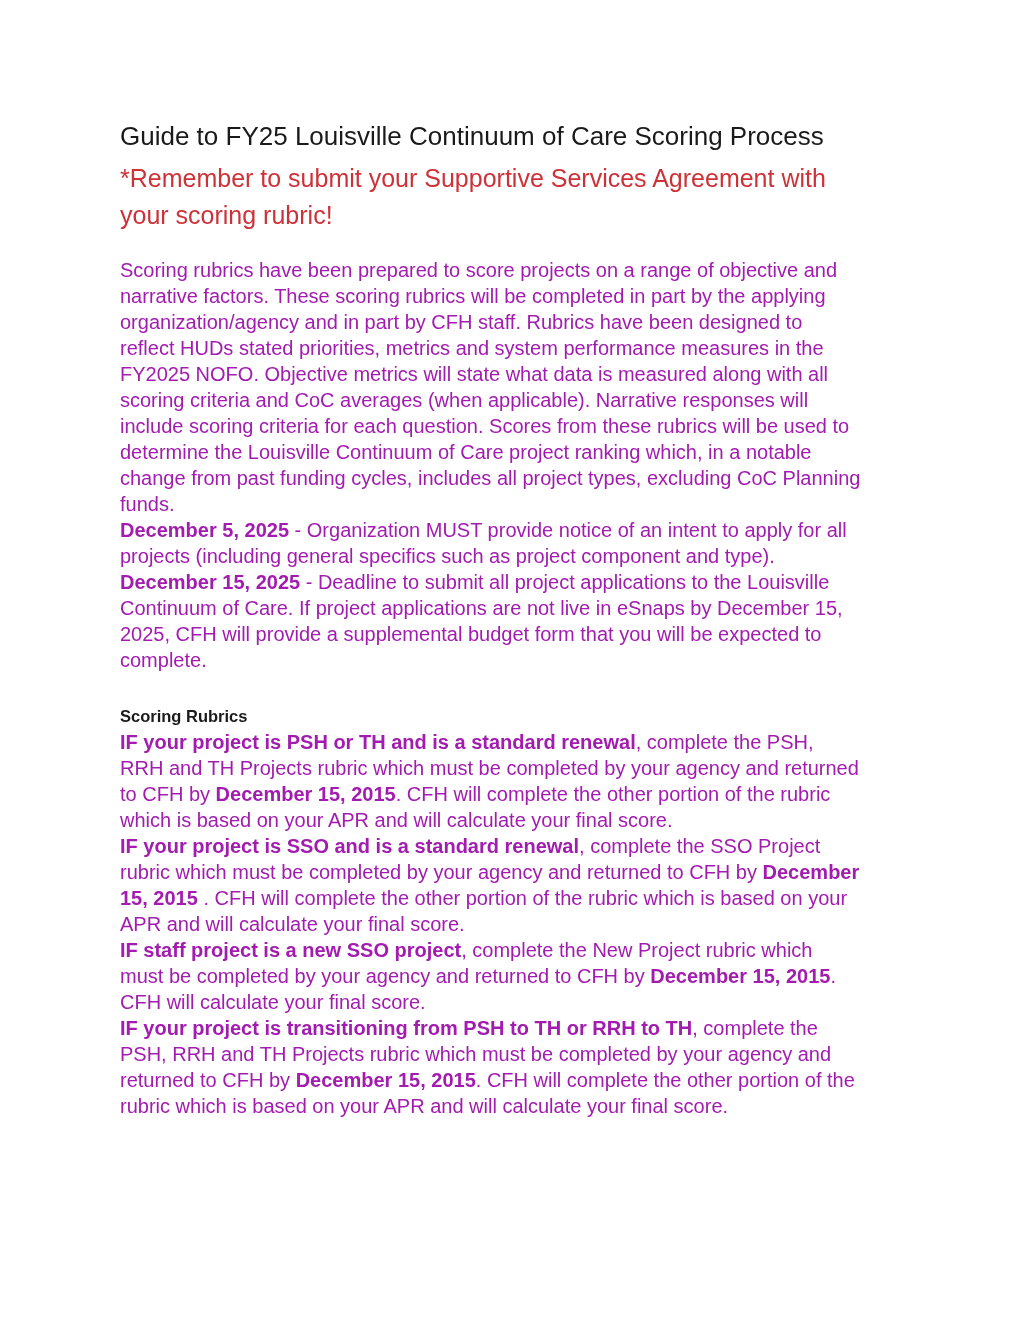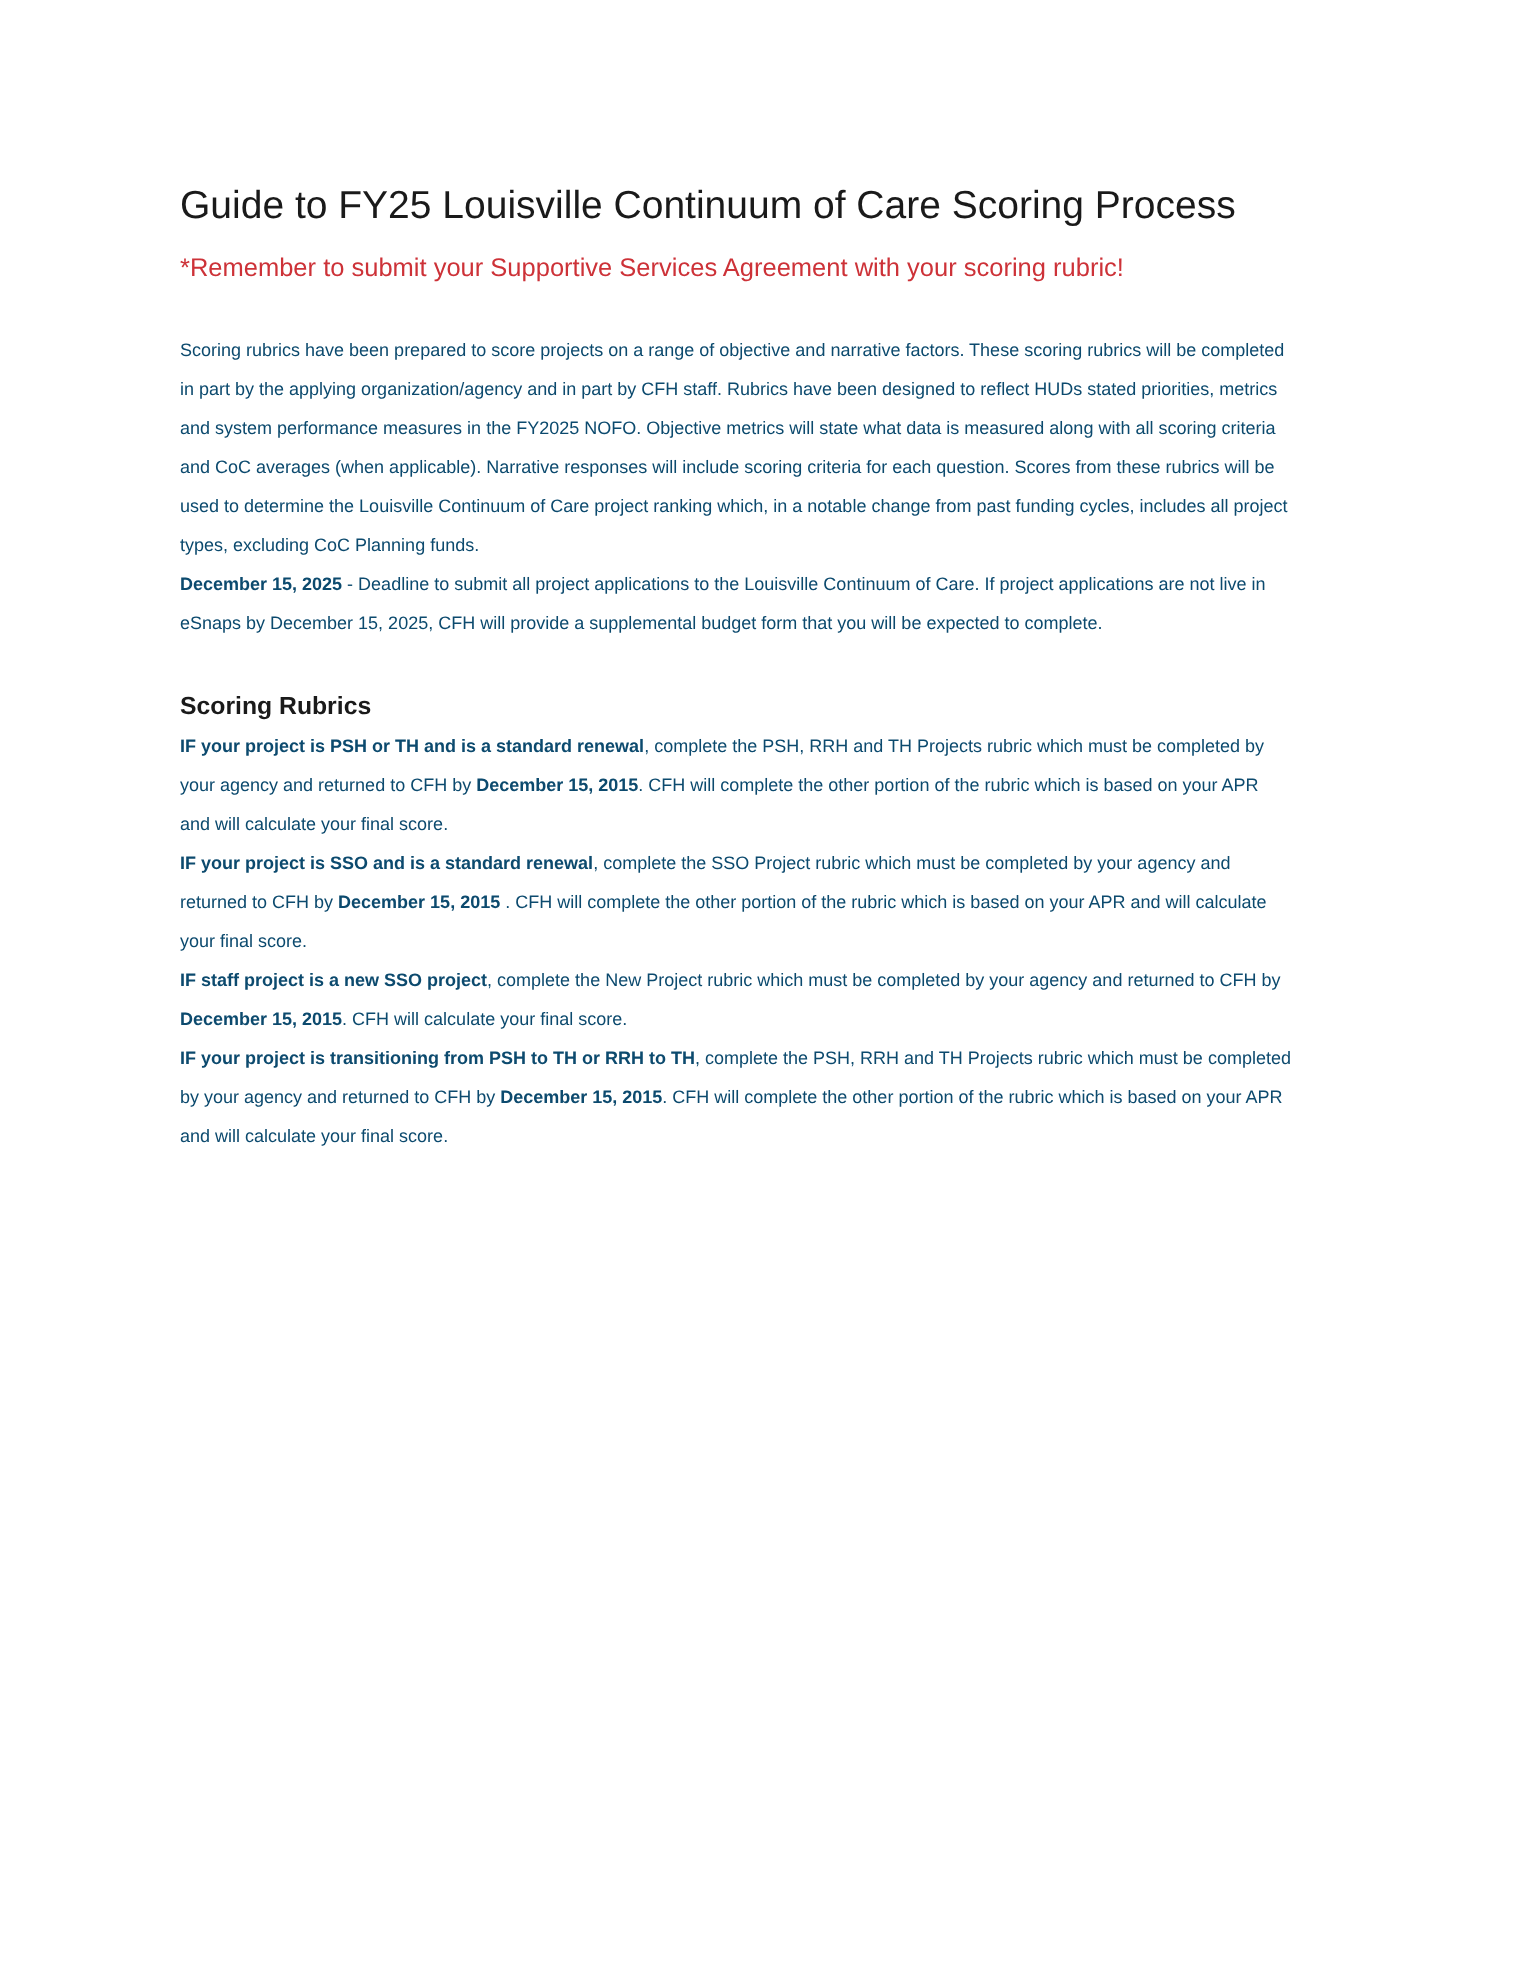--- a/index.html
+++ b/index.html
@@ -14,21 +14,21 @@
     color: #1a1a1a;
   }
   .doc-title {
     font-size: 26px;
     line-height: 36px;
     font-weight: 400;
     color: #1a1a1a;
     margin: 0 0 6px 0;
   }
   .notice {
-    font-size: 17px;
+    font-size: 25px;
     line-height: 37px;
     color: #cd3238;
     font-weight: 400;
   }
   .notice-reminder { margin-bottom: 23px; }
   .email-link {
     color: #2e5fa3;
     text-decoration: underline;
     cursor: pointer;
   }
@@ -38,42 +38,43 @@
   }
   .section-heading {
     font-size: 16.5px;
     line-height: 26px;
     font-weight: 700;
     color: #1a1a1a;
   }
   .mt-section { margin-top: 26px; }
   .mt-section-lg { margin-top: 30px; }
   .body-para {
-    font-size: 12px;
+    font-size: 20px;
     line-height: 26px;
-    color: #0c4a6e;
+    color: #a21caf;
     font-weight: 400;
   }
   .mt-blank { }
   .body-para strong, .bold-run { font-weight: 700; }
 </style>
 </head>
 <body>
 
 <div class="page">
 
   <h1 class="doc-title">Guide to FY25 Louisville Continuum of Care Scoring Process</h1>
 
   <p class="notice notice-reminder">*Remember to submit your Supportive Services Agreement with your scoring rubric!</p>
 
 
 
   <p class="body-para">Scoring rubrics have been prepared to score projects on a range of objective and narrative factors. These scoring rubrics will be completed in part by the applying organization/agency and in part by CFH staff. Rubrics have been designed to reflect HUDs stated priorities, metrics and system performance measures in the FY2025 NOFO. Objective metrics will state what data is measured along with all scoring criteria and CoC averages (when applicable). Narrative responses will include scoring criteria for each question. Scores from these rubrics will be used to determine the Louisville Continuum of Care project ranking which, in a notable change from past funding cycles,  includes all project types, excluding CoC Planning funds.</p>
 
 
+  <p class="body-para"><strong>December 5, 2025</strong><span> - Organization MUST provide notice of an intent to apply for all projects (including general specifics such as project component and type).</span></p>
 
   <p class="body-para"><strong>December 15, 2025</strong><span> - Deadline to submit all project applications to the Louisville Continuum of Care. If project applications are not live in eSnaps by December 15, 2025, CFH will provide a supplemental budget form that you will be expected to complete.</span></p>
 
   <h2 class="section-heading mt-section-lg">Scoring Rubrics</h2>
 
   <p class="body-para"><strong>IF your project is PSH or TH and is a standard renewal</strong><span>, complete the PSH, RRH and TH Projects rubric which must be completed by your agency and returned to CFH by </span><strong>December 15, 2015</strong><span>. CFH will complete the other portion of the rubric which is based on your APR and will calculate your final score.</span></p>
 
   <p class="body-para mt-blank"><strong>IF your project is SSO and is a standard renewal</strong><span>, complete the SSO Project rubric which must be completed by your agency and returned to CFH by </span><strong>December 15, 2015</strong><span> . CFH will complete the other portion of the rubric which is based on your APR and will calculate your final score.</span></p>
 
   <p class="body-para mt-blank"><strong>IF staff project is a new SSO project</strong><span>, complete the New Project rubric which must be completed by your agency and returned to CFH by </span><strong>December 15, 2015</strong><span>. CFH will calculate your final score.</span></p>

